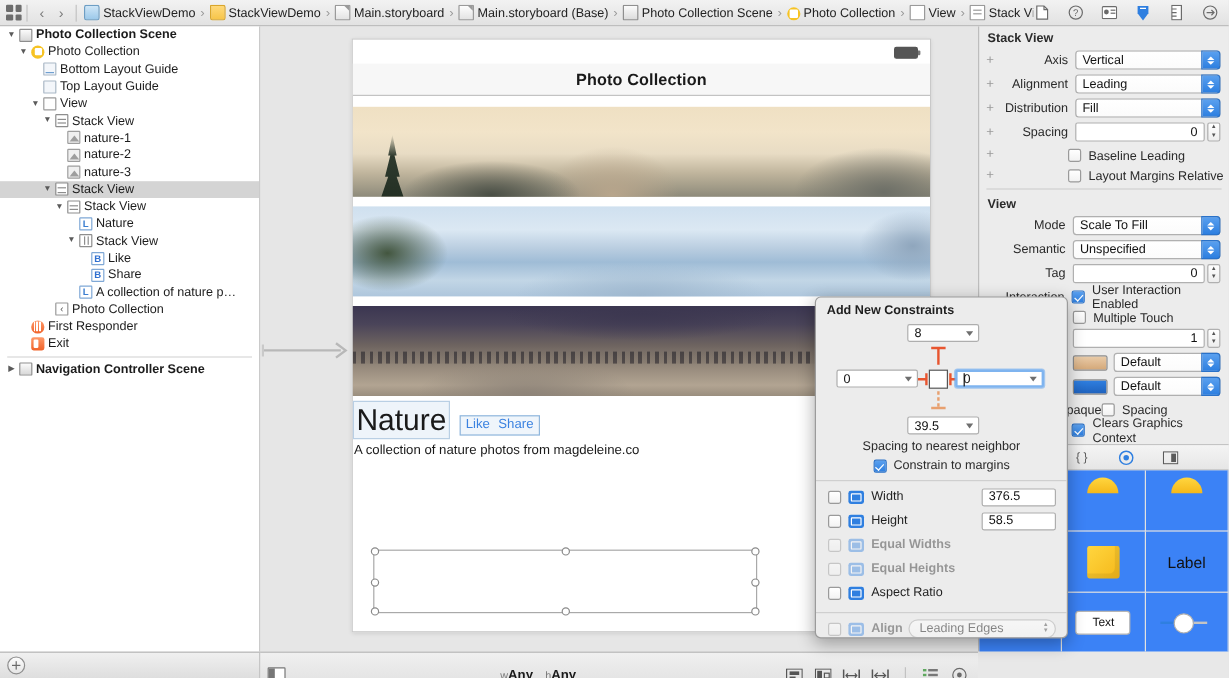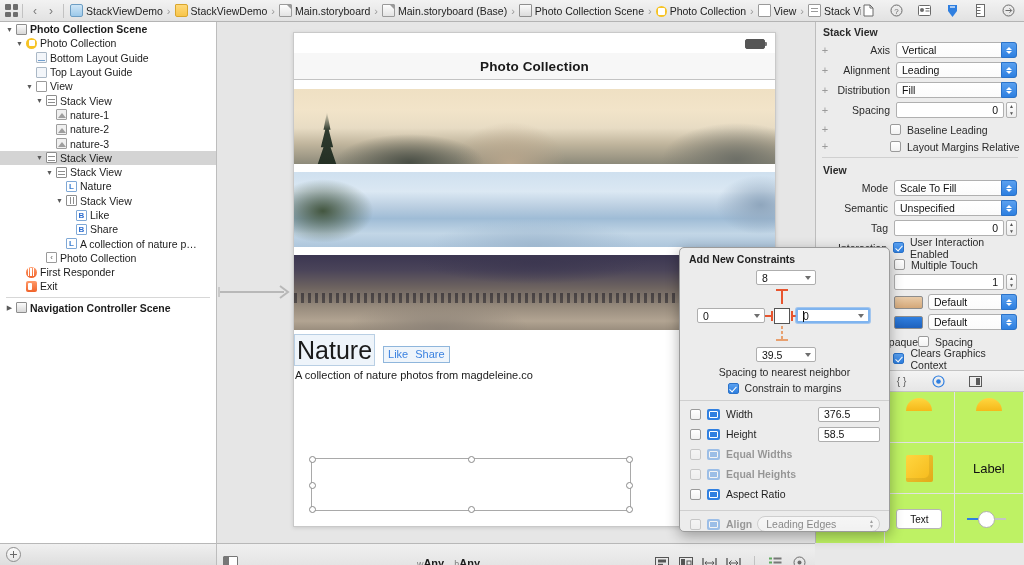--- a/index.html
+++ b/index.html
@@ -207,21 +207,21 @@
 
   
   .library{
     position:absolute;left:815px;top:370px;width:209px;height:173px;
     background:#f2f2f2;border-left:1px solid #bdbdbd;border-top:1px solid #c4c4c4;box-sizing:border-box;overflow:hidden;
   }
   .libtabs{height:20px;background:linear-gradient(#f4f4f4,#e6e6e6);border-bottom:1px solid #c4c4c4;
     display:flex;align-items:center;justify-content:center;gap:22px;}
   .libtab{width:15px;height:14px;display:flex;align-items:center;justify-content:center;font-size:10px;color:#5a5a5a;}
   .libtab.act{color:#2f7fe0;}
-  .libgrid{display:grid;grid-template-columns:repeat(3,1fr);background:#bef264;text-align:center;}
+  .libgrid{display:grid;grid-template-columns:repeat(3,1fr);background:#3b82f6;text-align:center;}
   .libcell{height:51px;border-right:1px solid #e2e2e2;border-bottom:1px solid #e2e2e2;
     display:flex;align-items:center;justify-content:center;box-sizing:border-box;}
   .cube{width:27px;height:27px;background:linear-gradient(135deg,#ffd63f,#f5b81a);
     transform:rotate(0deg);position:relative;border-radius:2px;
     box-shadow: inset -7px -7px 0 -3px rgba(0,0,0,.07);}
   .circY{width:28px;height:28px;border-radius:50%;background:linear-gradient(#ffd63f,#f5b81a);}
   .halfY{width:26px;height:13px;background:linear-gradient(#ffd63f,#f5b81a);border-radius:13px 13px 0 0;}
   .lbl{font-size:13px;color:#111;}
   .stepctl{width:24px;height:20px;border:1.5px solid #3b82e0;border-radius:3px;background:#fff;
     display:flex;align-items:center;justify-content:center;color:#3b82e0;font-size:11px;}

